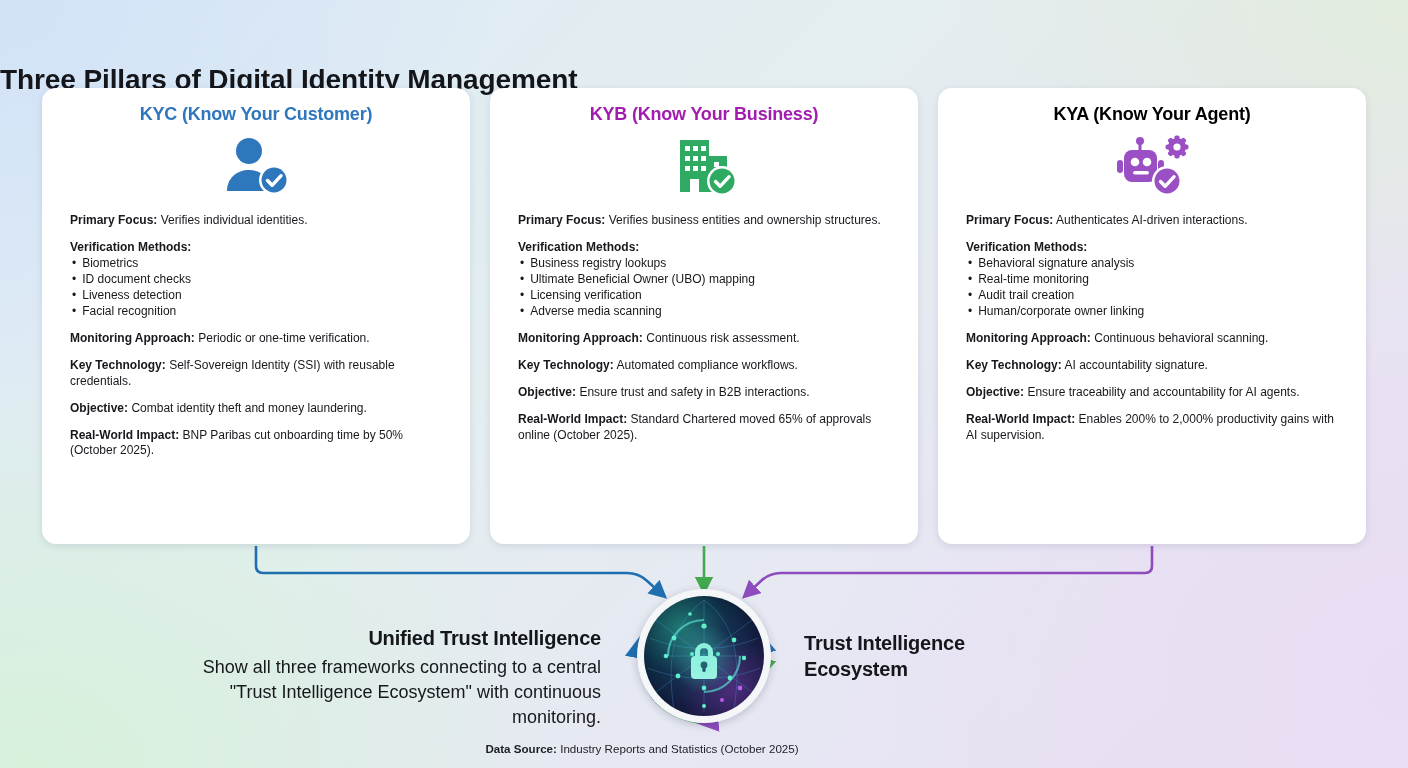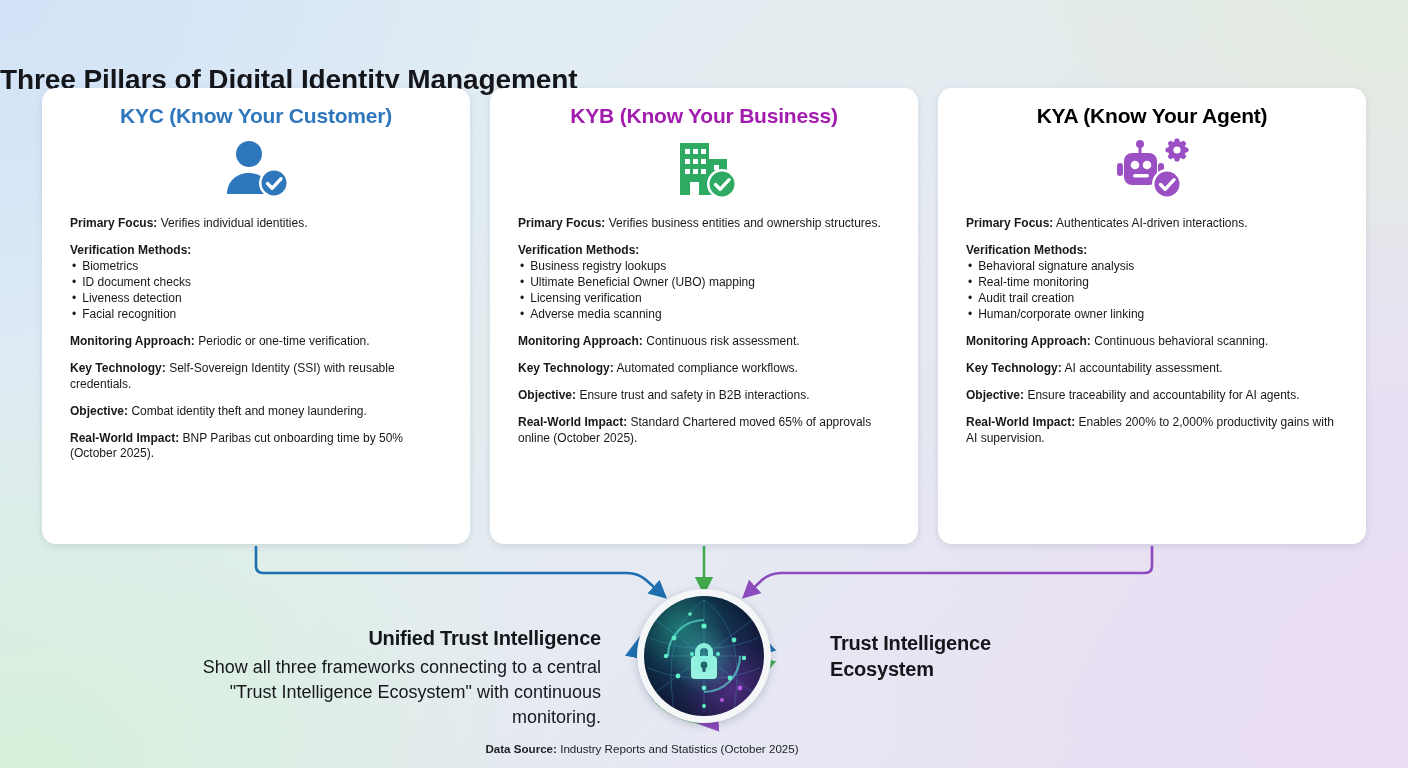--- a/index.html
+++ b/index.html
@@ -50,21 +50,21 @@
     box-shadow: 0 2px 7px rgba(40,60,90,0.13);
     box-sizing: border-box;
     padding: 16px 28px 10px 28px;
   }
   #card-kyc { left: 42px; }
   #card-kyb { left: 490px; }
   #card-kya { left: 938px; }
 
   .card-title {
     text-align: center;
-    font-size: 21px;
+    font-size: 18px;
     font-weight: bold;
     letter-spacing: -0.2px;
     margin-bottom: 4px;
   }
   .t-blue   { color: #2f77bd; }
   .t-green  { color: #a21caf; }
   .t-purple { color: #000000; }
 
   .icon-wrap {
     height: 74px;
@@ -146,21 +146,20 @@
   #right-label {
     position: absolute;
     left: 804px;
     top: 630px;
     width: 260px;
     font-size: 20px;
     font-weight: bold;
     color: #14161a;
     line-height: 1.32;
     letter-spacing: -0.2px;
-    margin-left: 26px;
   }
   #footer {
     position: absolute;
     left: 0;
     top: 742px;
     width: 1284px;
     text-align: center;
     font-size: 11.6px;
     color: #1c1f24;
   }
@@ -313,21 +312,21 @@
           <li>Audit trail creation</li>
           <li>Human/corporate owner linking</li>
         </ul>
       </div>
       <div class="row">
         <b>Monitoring Approach:</b>
         <span>Continuous behavioral scanning.</span>
       </div>
       <div class="row">
         <b>Key Technology:</b>
-        <span>AI accountability assessment.</span>
+        <span>AI accountability signature.</span>
       </div>
       <div class="row">
         <b>Objective:</b>
         <span>Ensure traceability and accountability for AI agents.</span>
       </div>
       <div class="row">
         <b>Real-World Impact:</b>
         <span>Enables 200% to 2,000% productivity gains with AI supervision.</span>
       </div>
     </div>

